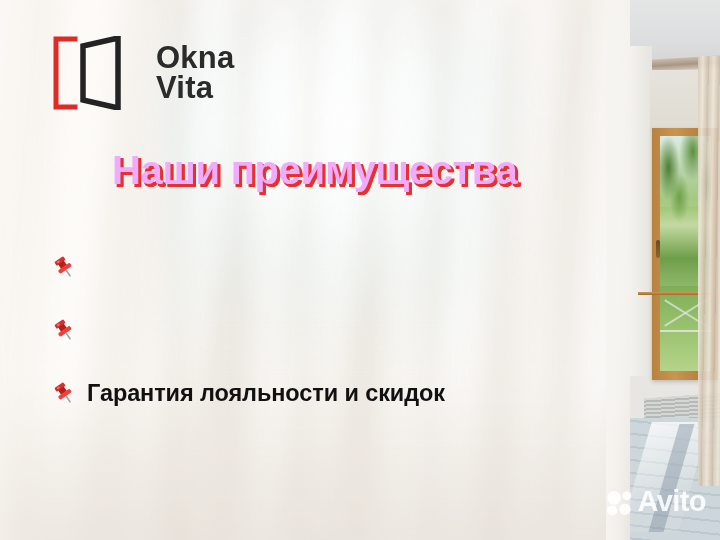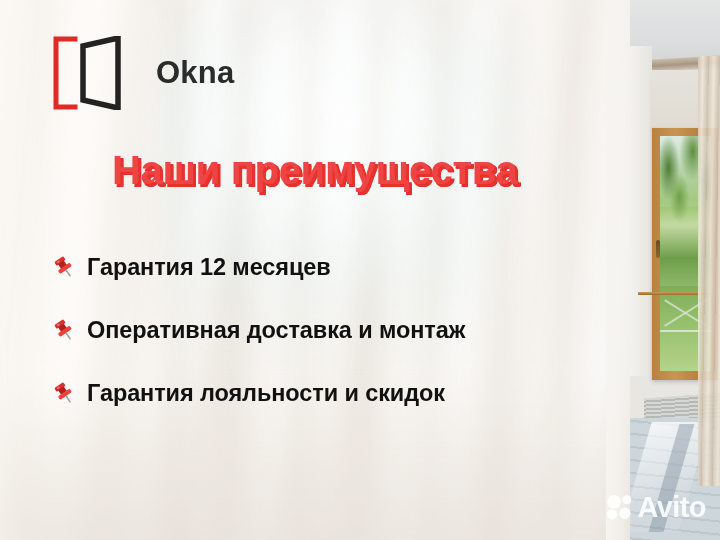--- a/index.html
+++ b/index.html
@@ -304,21 +304,21 @@
   }
   .logo-line2 { display: block; }
 
   
   .headline {
     position: absolute;
     left: 112px;
     top: 148px;
     font-size: 40px;
     font-weight: 700;
-    color: #ef4444;
+    color: #f0abfc;
     letter-spacing: -0.3px;
     white-space: nowrap;
     text-shadow:
        3px  3px 0 #e8312c,
        2px  3px 0 #e8312c,
        3px  2px 0 #e8312c;
   }
 
   
   .bullets {
@@ -344,23 +344,23 @@
     font-weight: 700;
     color: #111111;
     letter-spacing: -0.1px;
     white-space: nowrap;
   }
 
   
   .avito {
     position: absolute;
     right: 14px;
-    bottom: 18px;
+    bottom: 24px;
     display: flex;
-    align-items: flex-start;
+    align-items: flex-end;
     gap: 5px;
     opacity: .93;
   }
   .avito-mark { width: 27px; height: 27px; display: block; }
   .avito-word {
     font-size: 29px;
     font-weight: 700;
     color: rgba(255,255,255,.95);
     letter-spacing: -0.6px;
     line-height: 1;
@@ -413,51 +413,50 @@
 
   <div class="logo">
     <svg class="logo-mark" viewBox="0 0 72 74">
 
       <path d="M23 3 L4 3 L4 71 L23 71" fill="none" stroke="#e02a26" stroke-width="5" stroke-linecap="square" stroke-linejoin="miter"></path>
 
       <path d="M31 10 L66 2 L66 72 L31 64 Z" fill="none" stroke="#232323" stroke-width="5.5" stroke-linejoin="miter"></path>
     </svg>
     <div class="logo-words">
       <span class="logo-line1">Okna</span>
+      <span class="logo-line2">Vita</span>
     </div>
   </div>
 
   <div class="headline">Наши преимущества</div>
 
   <div class="bullets">
 
     <div class="bullet">
       <svg class="pin" viewBox="0 0 24 24">
         <g transform="rotate(-34 12 11)">
           <rect x="6.6" y="1.6" width="10.8" height="4.4" rx="1.2" fill="#d8302c"></rect>
           <rect x="8.6" y="5.4" width="6.8" height="5.6" fill="#b71f1c"></rect>
           <rect x="4.9" y="10.4" width="14.2" height="4.2" rx="1.4" fill="#ec413c"></rect>
           <rect x="11.3" y="14.4" width="1.5" height="8" fill="#9aa0a6"></rect>
           <ellipse cx="10.2" cy="3.6" rx="1.5" ry="1.0" fill="#f0817d" opacity=".85"></ellipse>
         </g>
       </svg>
-      <span class="bullet-text">Гарантия 12 месяцев</span>
     </div>
 
     <div class="bullet">
       <svg class="pin" viewBox="0 0 24 24">
         <g transform="rotate(-34 12 11)">
           <rect x="6.6" y="1.6" width="10.8" height="4.4" rx="1.2" fill="#d8302c"></rect>
           <rect x="8.6" y="5.4" width="6.8" height="5.6" fill="#b71f1c"></rect>
           <rect x="4.9" y="10.4" width="14.2" height="4.2" rx="1.4" fill="#ec413c"></rect>
           <rect x="11.3" y="14.4" width="1.5" height="8" fill="#9aa0a6"></rect>
           <ellipse cx="10.2" cy="3.6" rx="1.5" ry="1.0" fill="#f0817d" opacity=".85"></ellipse>
         </g>
       </svg>
-      <span class="bullet-text">Оперативная доставка и монтаж</span>
     </div>
 
 
     <div class="bullet">
       <svg class="pin" viewBox="0 0 24 24">
         <g transform="rotate(-34 12 11)">
           <rect x="6.6" y="1.6" width="10.8" height="4.4" rx="1.2" fill="#d8302c"></rect>
           <rect x="8.6" y="5.4" width="6.8" height="5.6" fill="#b71f1c"></rect>
           <rect x="4.9" y="10.4" width="14.2" height="4.2" rx="1.4" fill="#ec413c"></rect>
           <rect x="11.3" y="14.4" width="1.5" height="8" fill="#9aa0a6"></rect>

